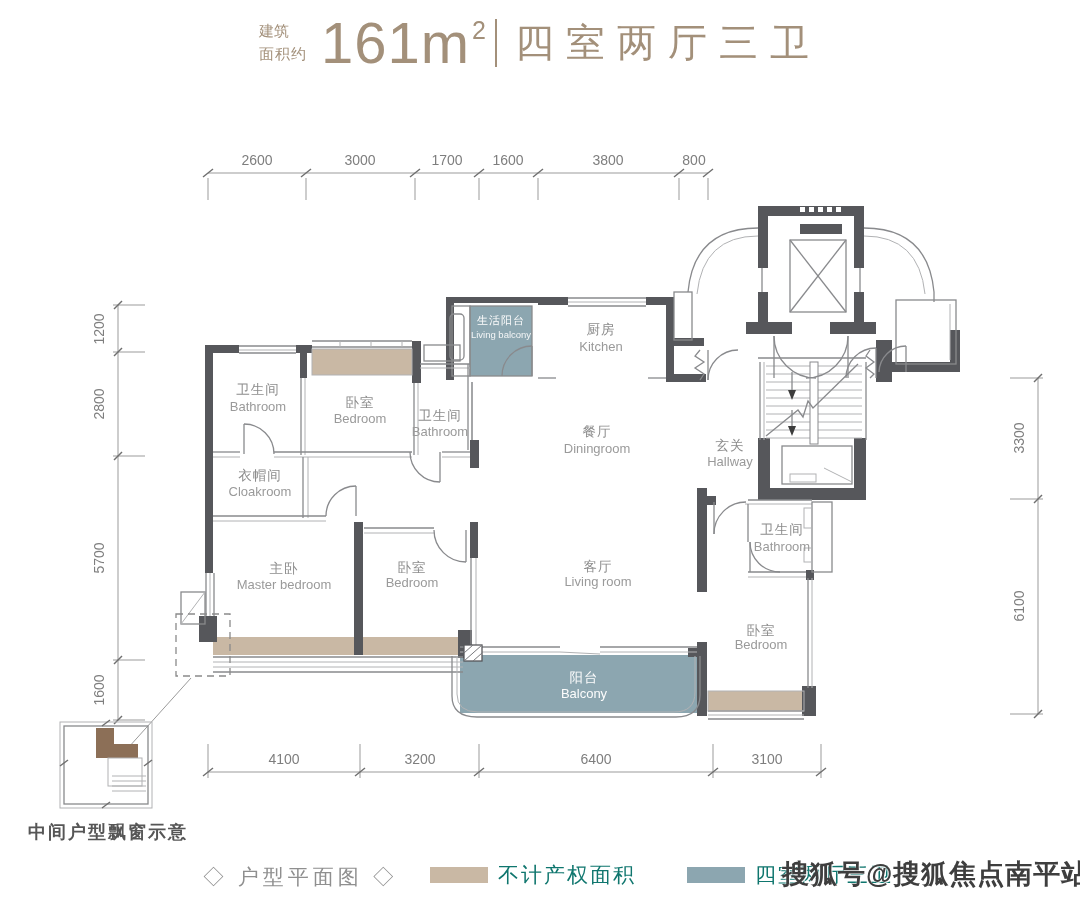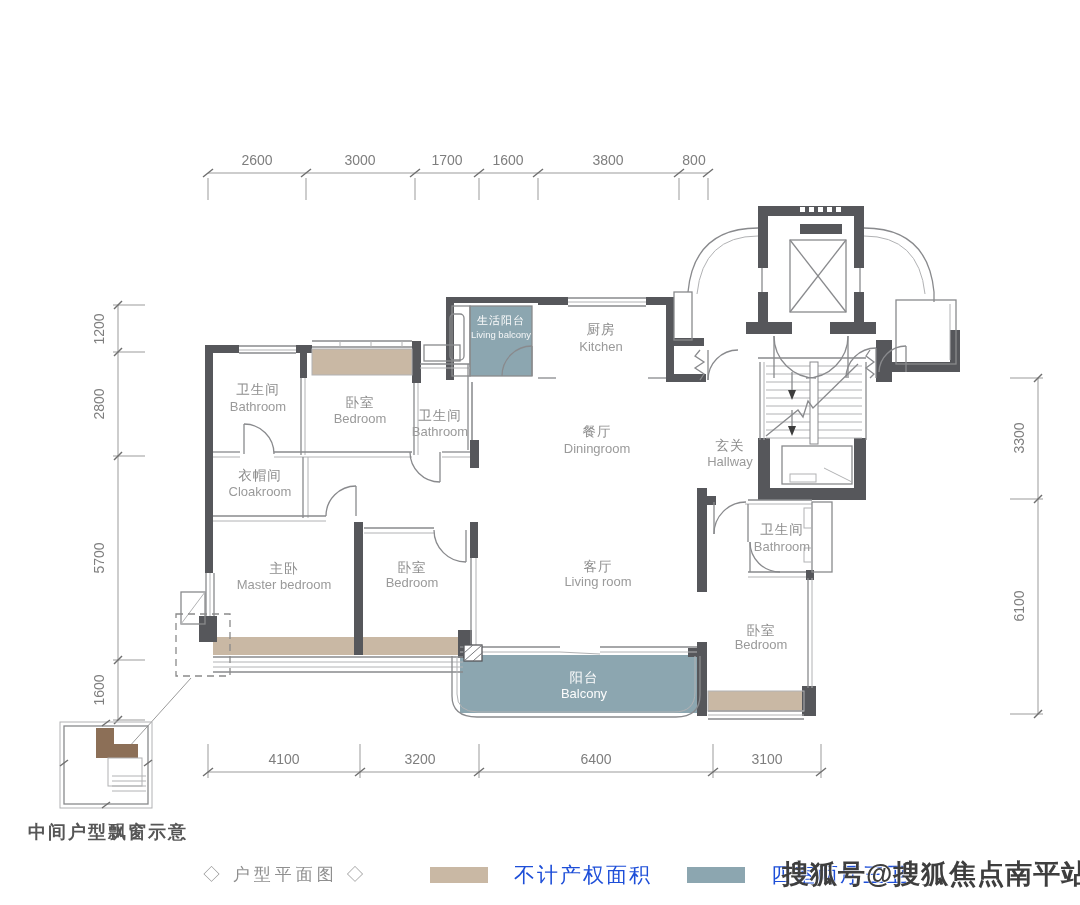--- a/index.html
+++ b/index.html
@@ -9,25 +9,25 @@
   .hdr{position:absolute;top:14px;left:0;right:0;display:flex;justify-content:center;align-items:center;color:#a3907a;}
   .hdr-small{display:flex;flex-direction:column;justify-content:space-between;height:42px;font-size:15px;margin-right:10px;color:#a3907a;}
   .hdr-small .l1{display:flex;justify-content:space-between;width:52px;}
   .hdr-small .l2{letter-spacing:1px;width:52px;}
   .hdr-num{font-size:58px;line-height:1;letter-spacing:1px;}
   .hdr-sup{font-size:25px;position:relative;top:-24px;left:2px;}
   .hdr-div{width:2px;height:48px;background:#a3907a;margin:0 18px 0 10px;}
   .hdr-type{font-size:39px;letter-spacing:12px;font-weight:400;}
 
   
-  .lg-title{position:absolute;left:203px;top:863px;font-size:17px;color:#8f8f8f;letter-spacing:4px;}
+  .lg-title{position:absolute;left:203px;top:863px;font-size:21px;color:#8f8f8f;letter-spacing:4px;}
   .lg-sw{position:absolute;top:867px;width:58px;height:16px;display:block;}
   .lg-sw1{left:430px;}
   .lg-sw2{left:687px;}
-  .lg-lab{position:absolute;top:861px;font-size:21px;color:#1d4ed8;letter-spacing:2px;white-space:nowrap;margin-left:16px;}
+  .lg-lab{position:absolute;top:861px;font-size:21px;color:#0f766e;letter-spacing:2px;white-space:nowrap;}
   .lg-lab1{left:498px;}
   .lg-lab2{left:755px;}
 
   
   .wm{position:absolute;top:856px;left:782px;font-size:27px;font-weight:700;color:#3e3e3e;
       letter-spacing:1px;white-space:nowrap;z-index:6;
       text-shadow:1px 1px 0 rgba(255,255,255,.85), -1px 0 0 rgba(255,255,255,.35);}
 
   
   svg{position:absolute;top:0;left:0;}
@@ -46,20 +46,29 @@
   .teal{fill:#8ca6b0;}
   .brn{fill:#8c6f57;}
   .cap{font-size:18px;fill:#565656;font-weight:700;text-anchor:middle;letter-spacing:2px;}
   .dash{fill:none;stroke:#8a8a8a;stroke-width:1.3;stroke-dasharray:7 5;}
 </style>
 </head>
 <body>
 
 <div class="page">
 
+  <div class="hdr">
+    <div class="hdr-small">
+      <span class="l1">建筑</span>
+      <span class="l2">面积约</span>
+    </div>
+    <div class="hdr-num"><span>161m</span><span class="hdr-sup">2</span></div>
+    <div class="hdr-div"></div>
+    <div class="hdr-type">四室两厅三卫</div>
+  </div>
 
   <svg width="1080" height="905" viewBox="0 0 1080 905">
 
     <g>
       <line class="dl" x1="208" y1="173" x2="708" y2="173"></line>
       <line class="dl" x1="208" y1="178" x2="208" y2="200"></line>
         <line class="dl" x1="306" y1="178" x2="306" y2="200"></line>
       <line class="dl" x1="415" y1="178" x2="415" y2="200"></line>
         <line class="dl" x1="479" y1="178" x2="479" y2="200"></line>
       <line class="dl" x1="538" y1="178" x2="538" y2="200"></line>

